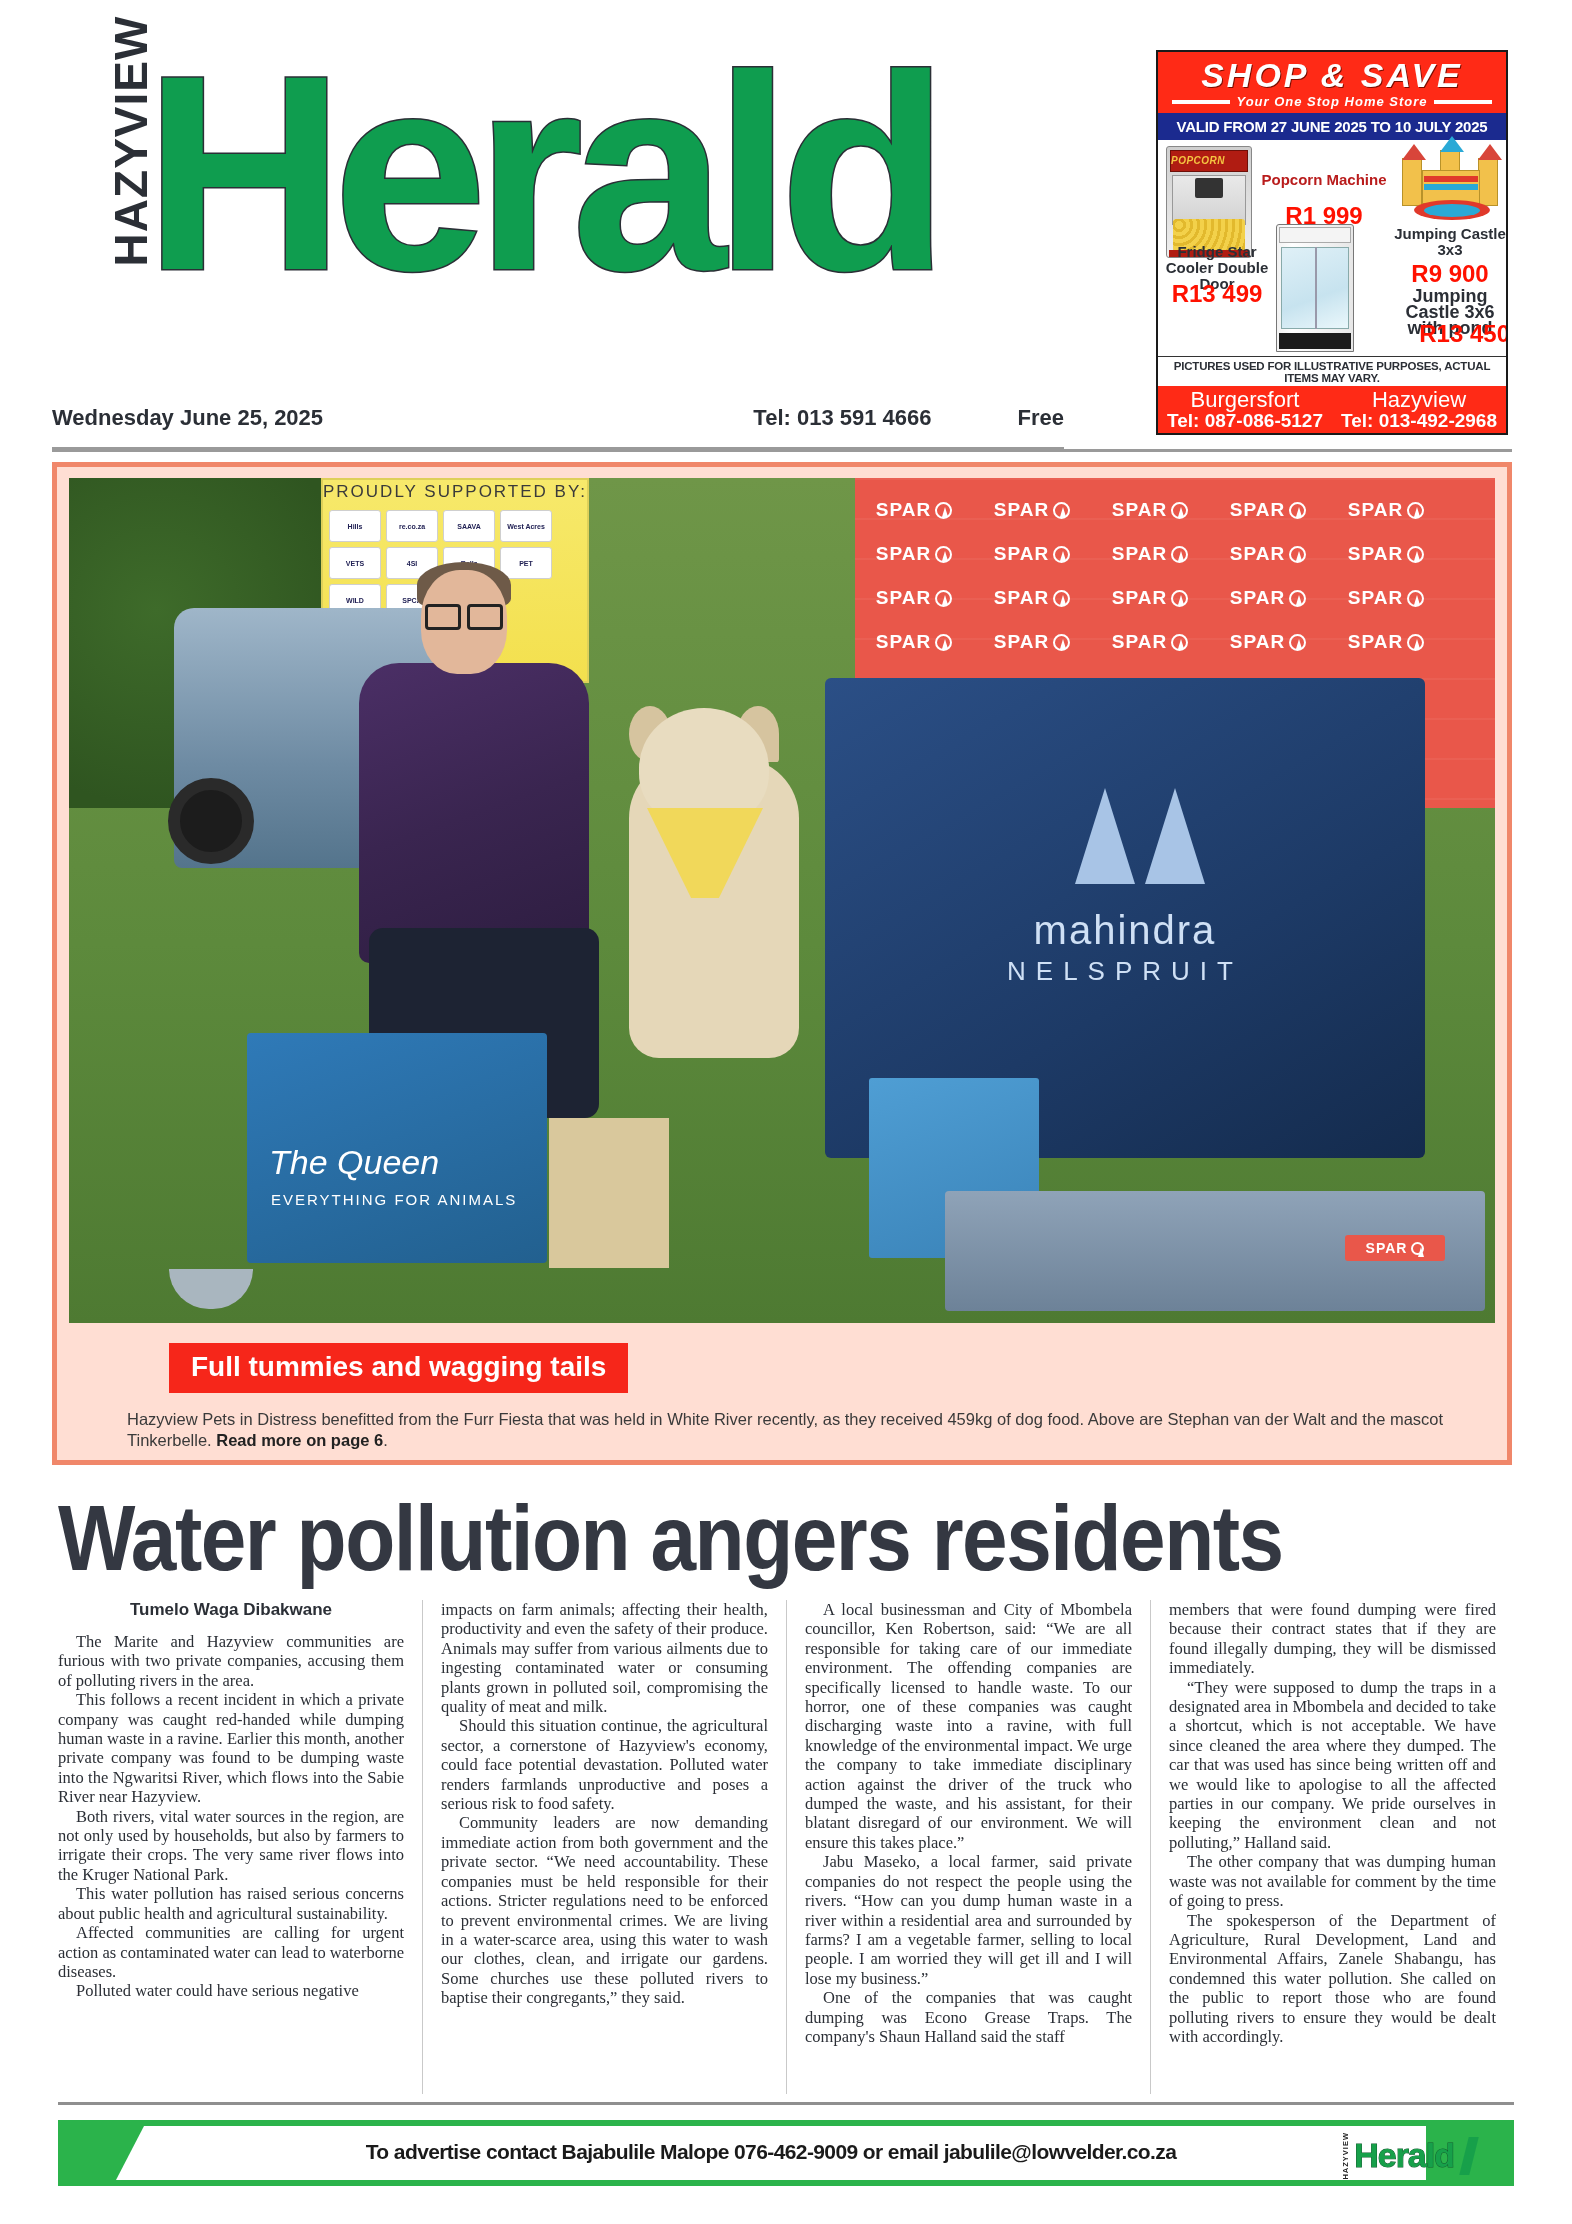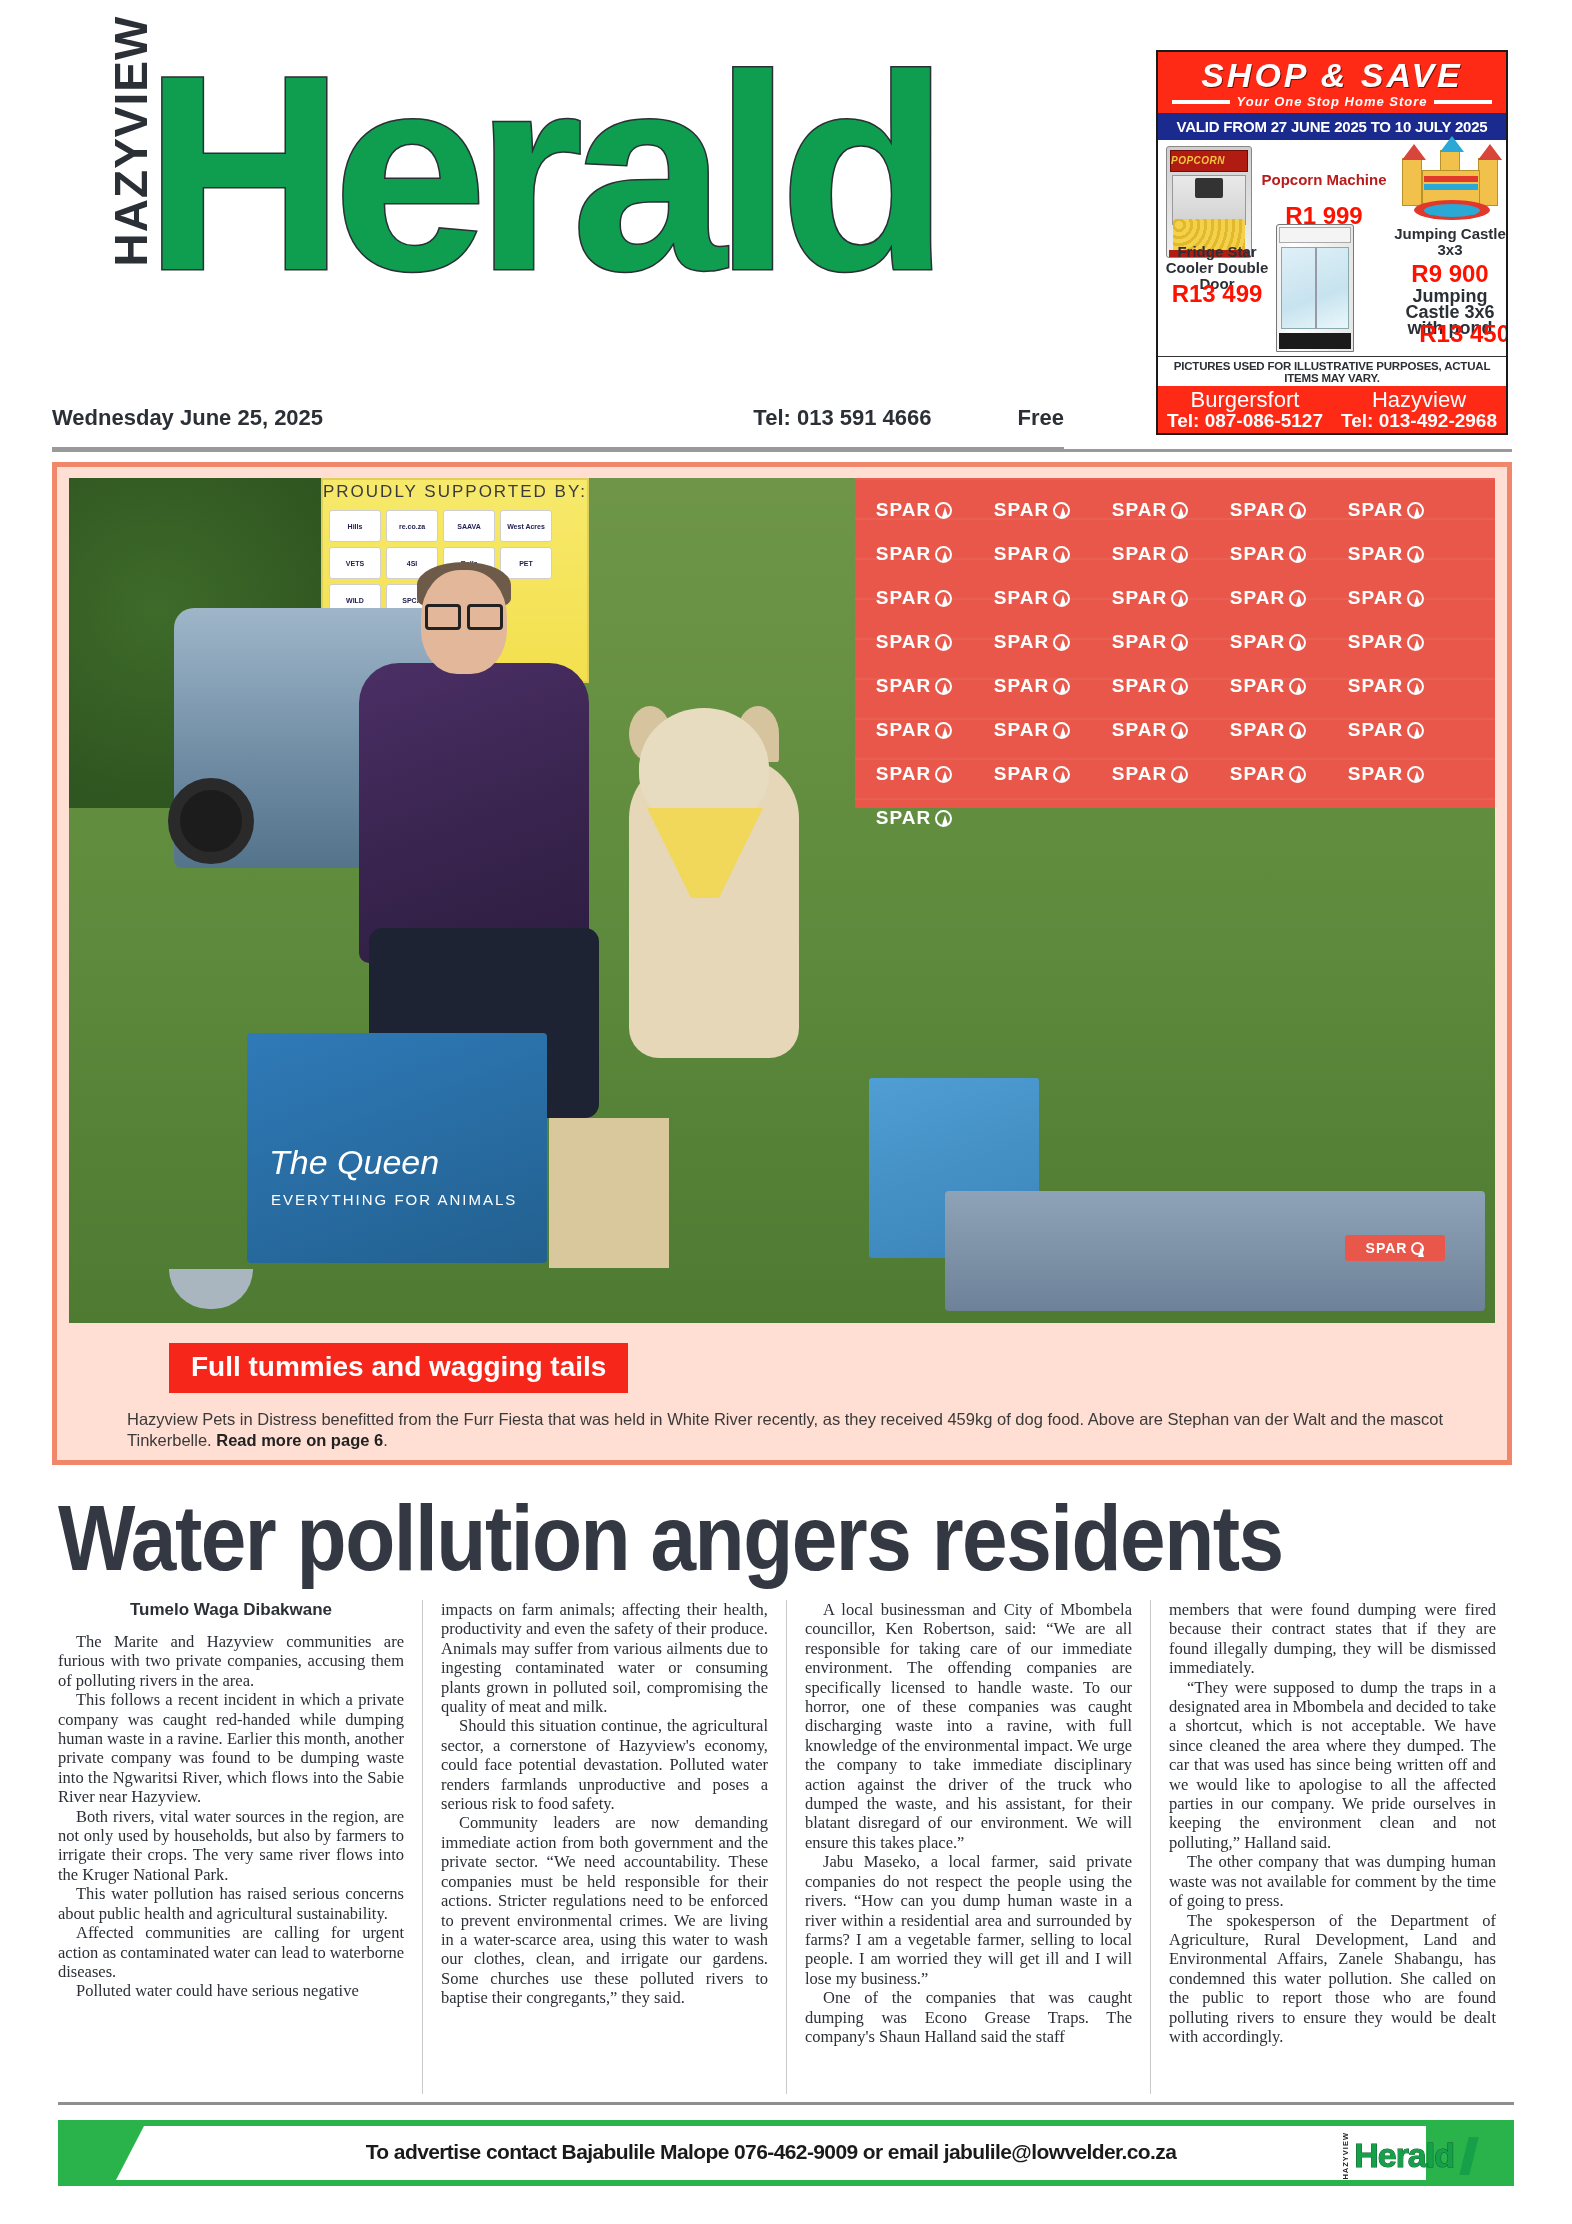--- a/index.html
+++ b/index.html
@@ -535,20 +535,25 @@
           <div class="ph-logo">PET</div>
           <div class="ph-logo">WILD</div>
           <div class="ph-logo">SPCA</div>
         </div>
       </div>
 
       <div class="ph-bakkie">
         <div class="ph-wheel" style="left:-6px;top:170px;"></div>
       </div>
 
+      <div class="ph-mah">
+        <div class="ph-mah-logo"></div>
+        <div class="ph-mah-name">mahindra</div>
+        <div class="ph-mah-sub">NELSPRUIT</div>
+      </div>
 
       <div class="ph-man-body"></div>
       <div class="ph-man-legs"></div>
       <div class="ph-man-hair"></div>
       <div class="ph-man-head"></div>
       <div class="ph-glasses"></div>
 
       <div class="ph-dog-body"></div>
       <div class="ph-dog-ear" style="left:560px;top:228px;"></div>
       <div class="ph-dog-ear" style="left:668px;top:228px;"></div>

